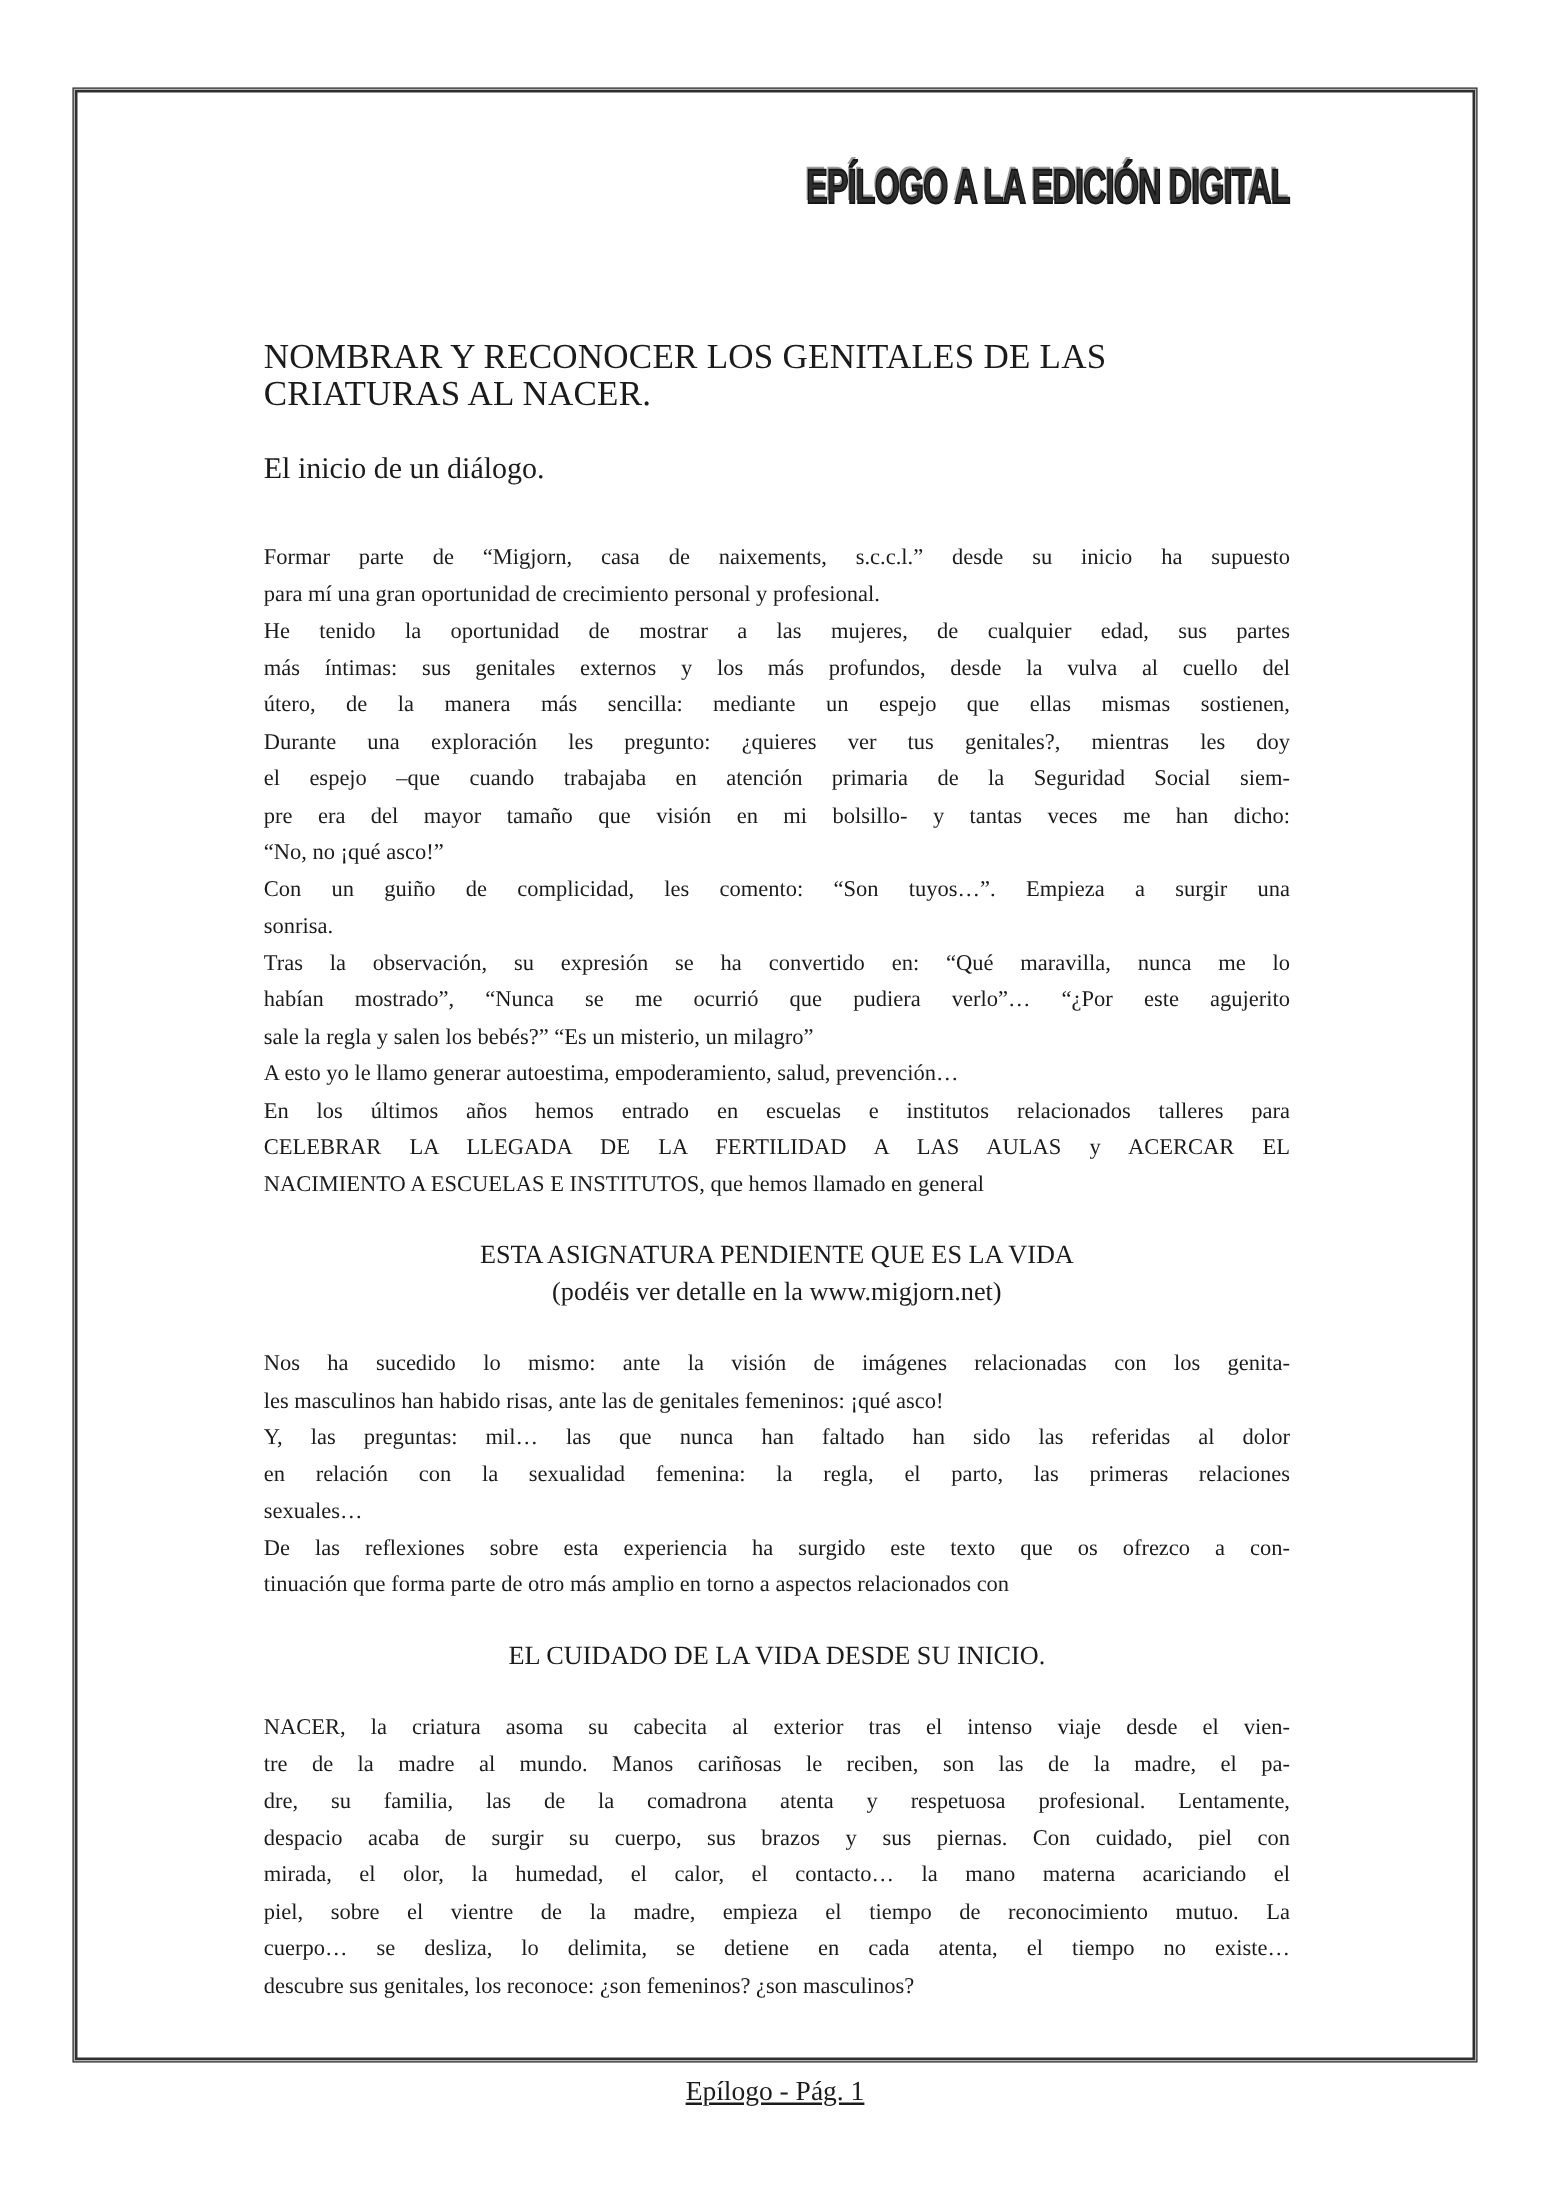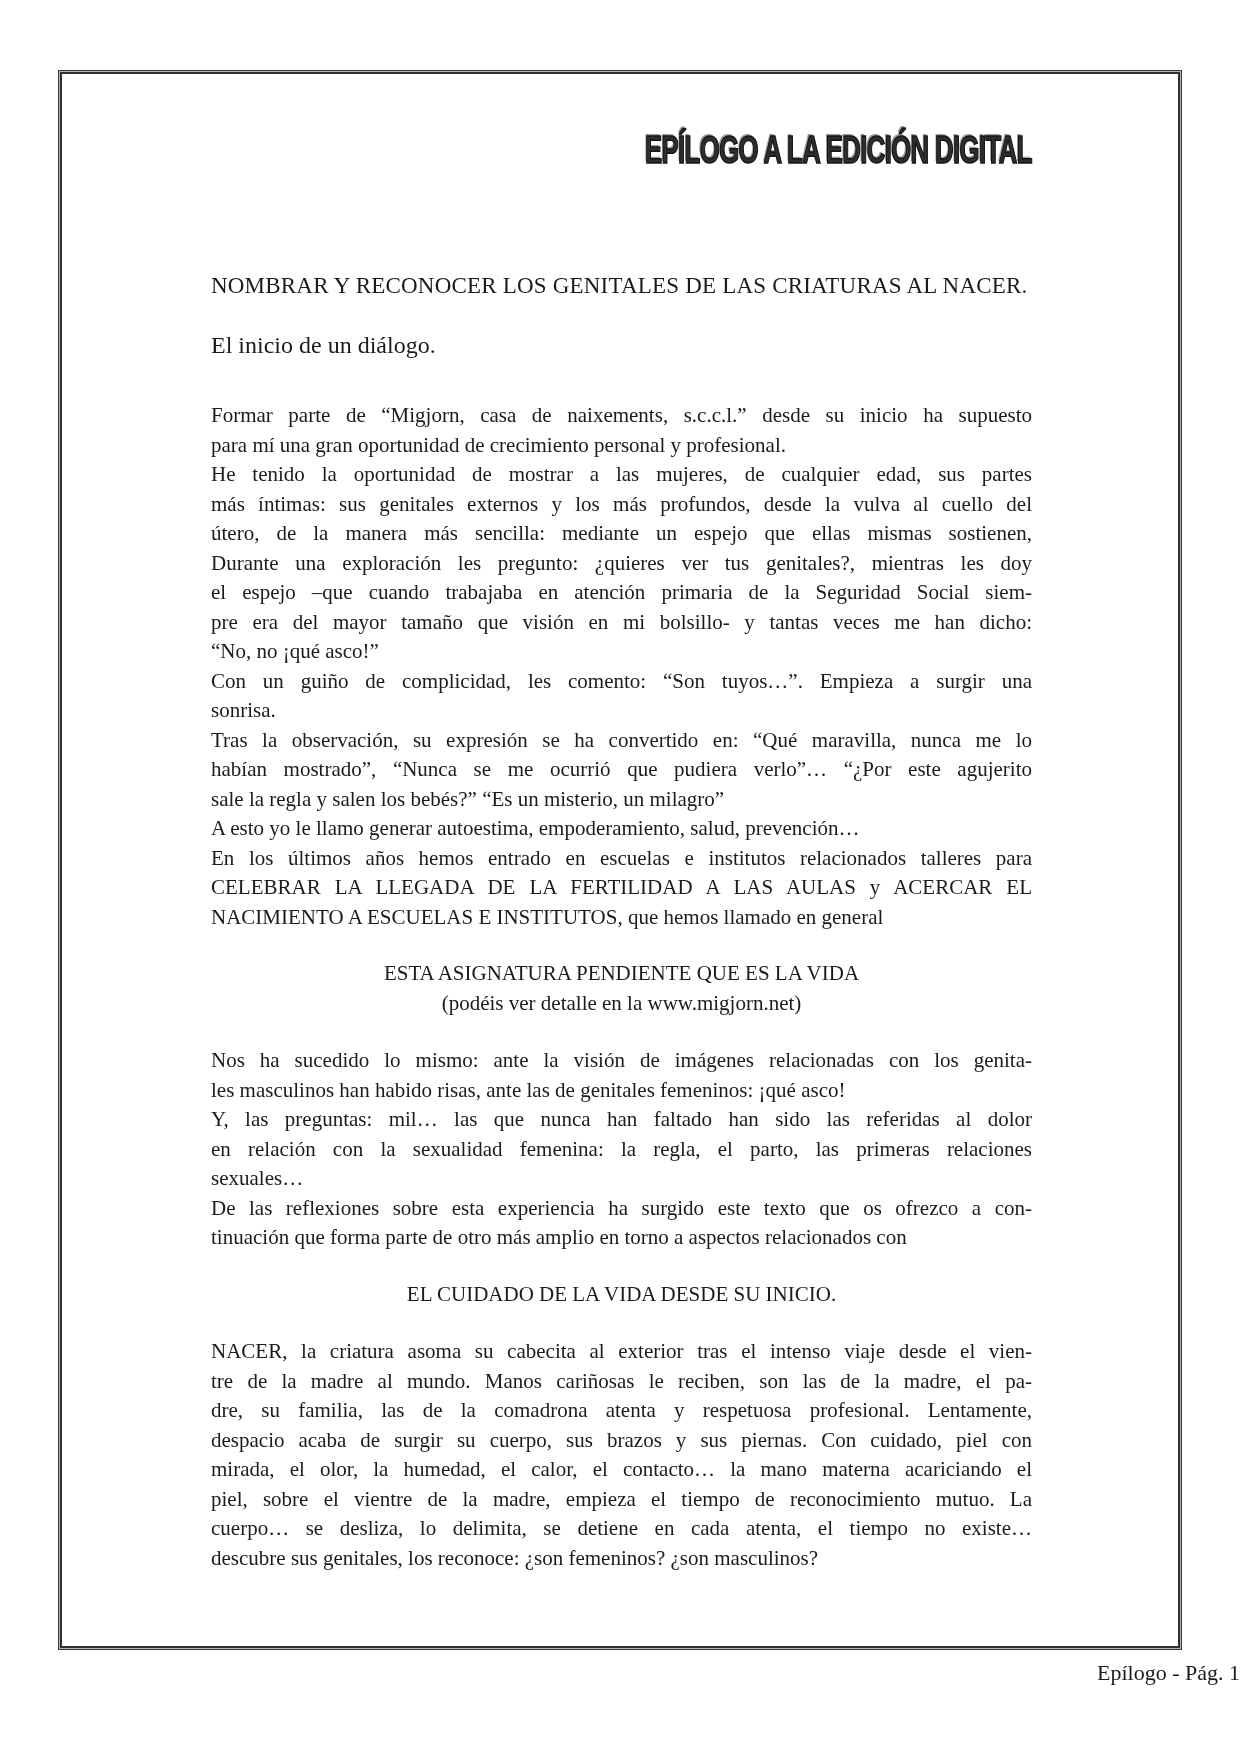--- a/index.html
+++ b/index.html
@@ -48,57 +48,58 @@
     font-weight:bold;
     font-size:38px;
     letter-spacing:-1px;
     color:#2e2e2e;
     -webkit-text-stroke:1.5px #151515;
     text-shadow:-2px -2px 0 #9d9d9d;
   }
 
   .heading {
     margin-top:93px;
-    font-size:23px;
+    font-size:28px;
     line-height:30px;
     letter-spacing:0.2px;
   }
   .subtitle {
     margin-top:27px;
     font-size:24px;
     line-height:34px;
   }
   .body-block { margin-top:39px; }
   .body-block + .body-block,
   .center-block + .body-block { margin-top:0; }
 
   .line {
-    font-size:21px;
+    font-size:18px;
     line-height:29.5px;
     text-align:left;
   }
   .line.just {
     text-align:justify;
     text-align-last:justify;
     text-justify:inter-word;
   }
   .center-block { margin:27px 0 28px; }
   .center-line {
     font-size:21px;
     line-height:29.5px;
     text-align:center;
   }
 
   .page-footer {
     position:absolute;
     left:0; top:1660px;
     width:1240px;
-    text-align:right;
+    text-align:center;
     font-size:22px;
     color:#1b1b1b;
+    text-decoration:underline;
   }
 </style>
 </head>
 <body>
 
 <div class="page">
   <div class="frame-outer">
     <div class="frame-inner">
       <div class="content">
         <div class="page-title">

